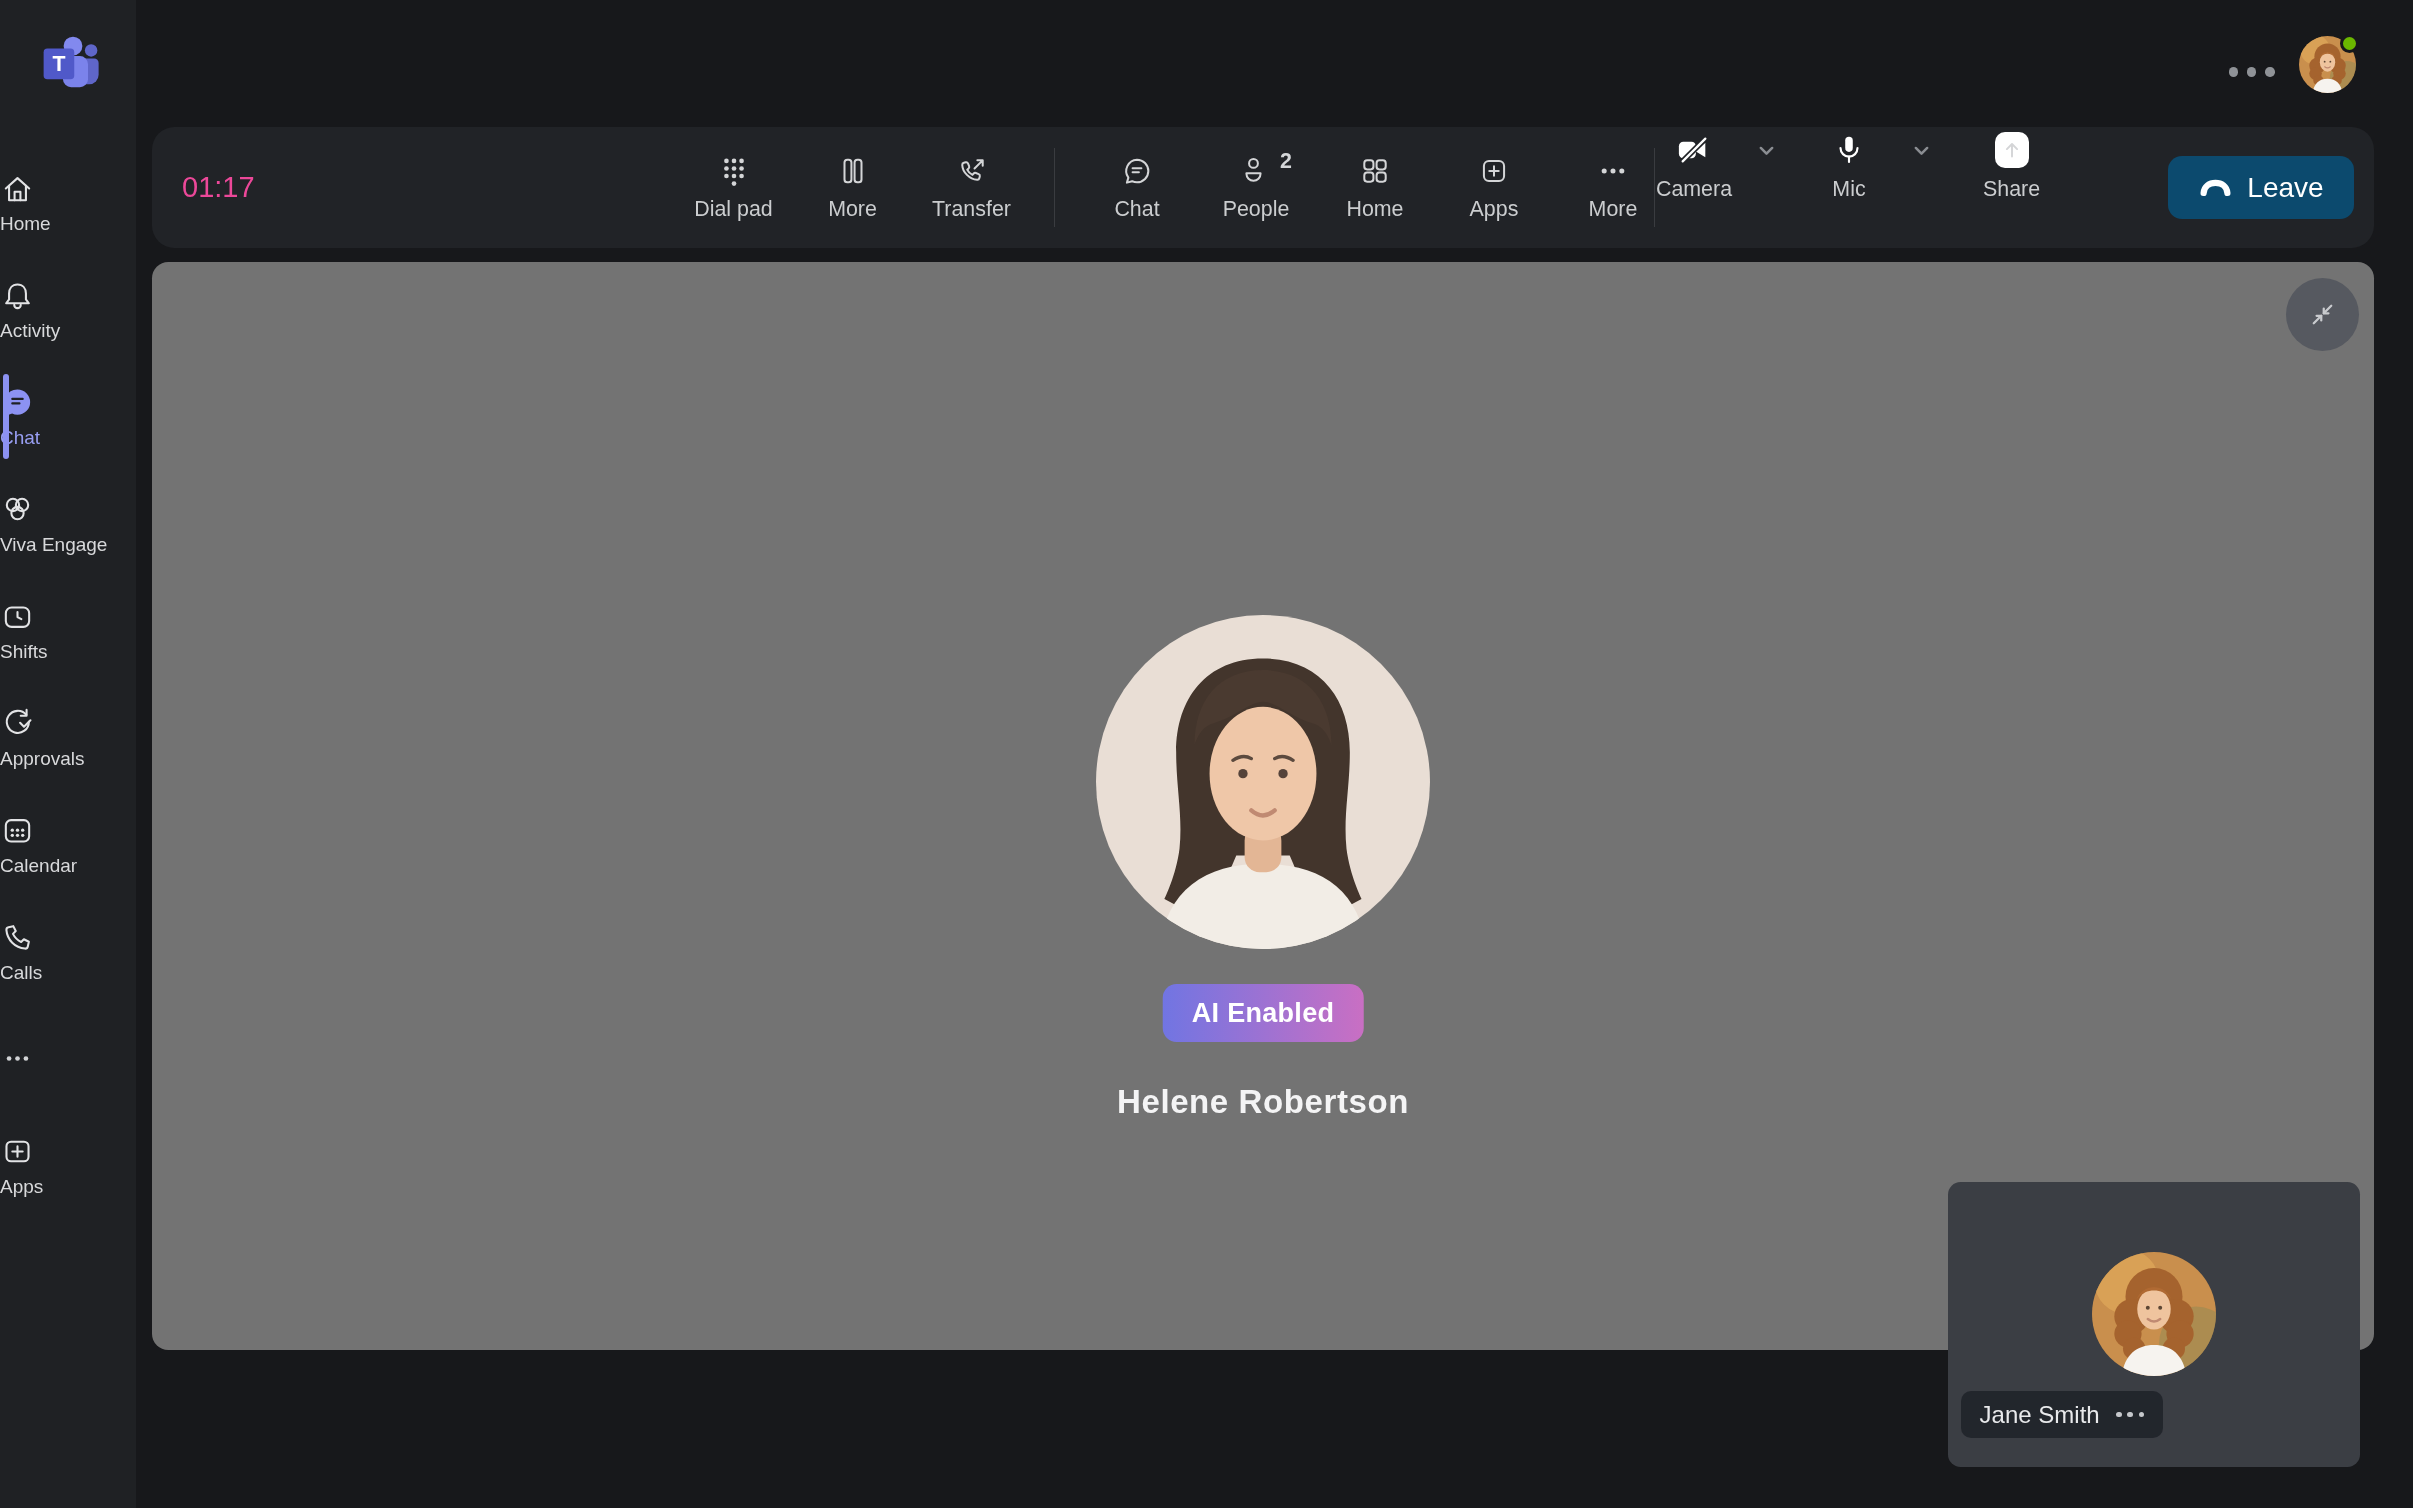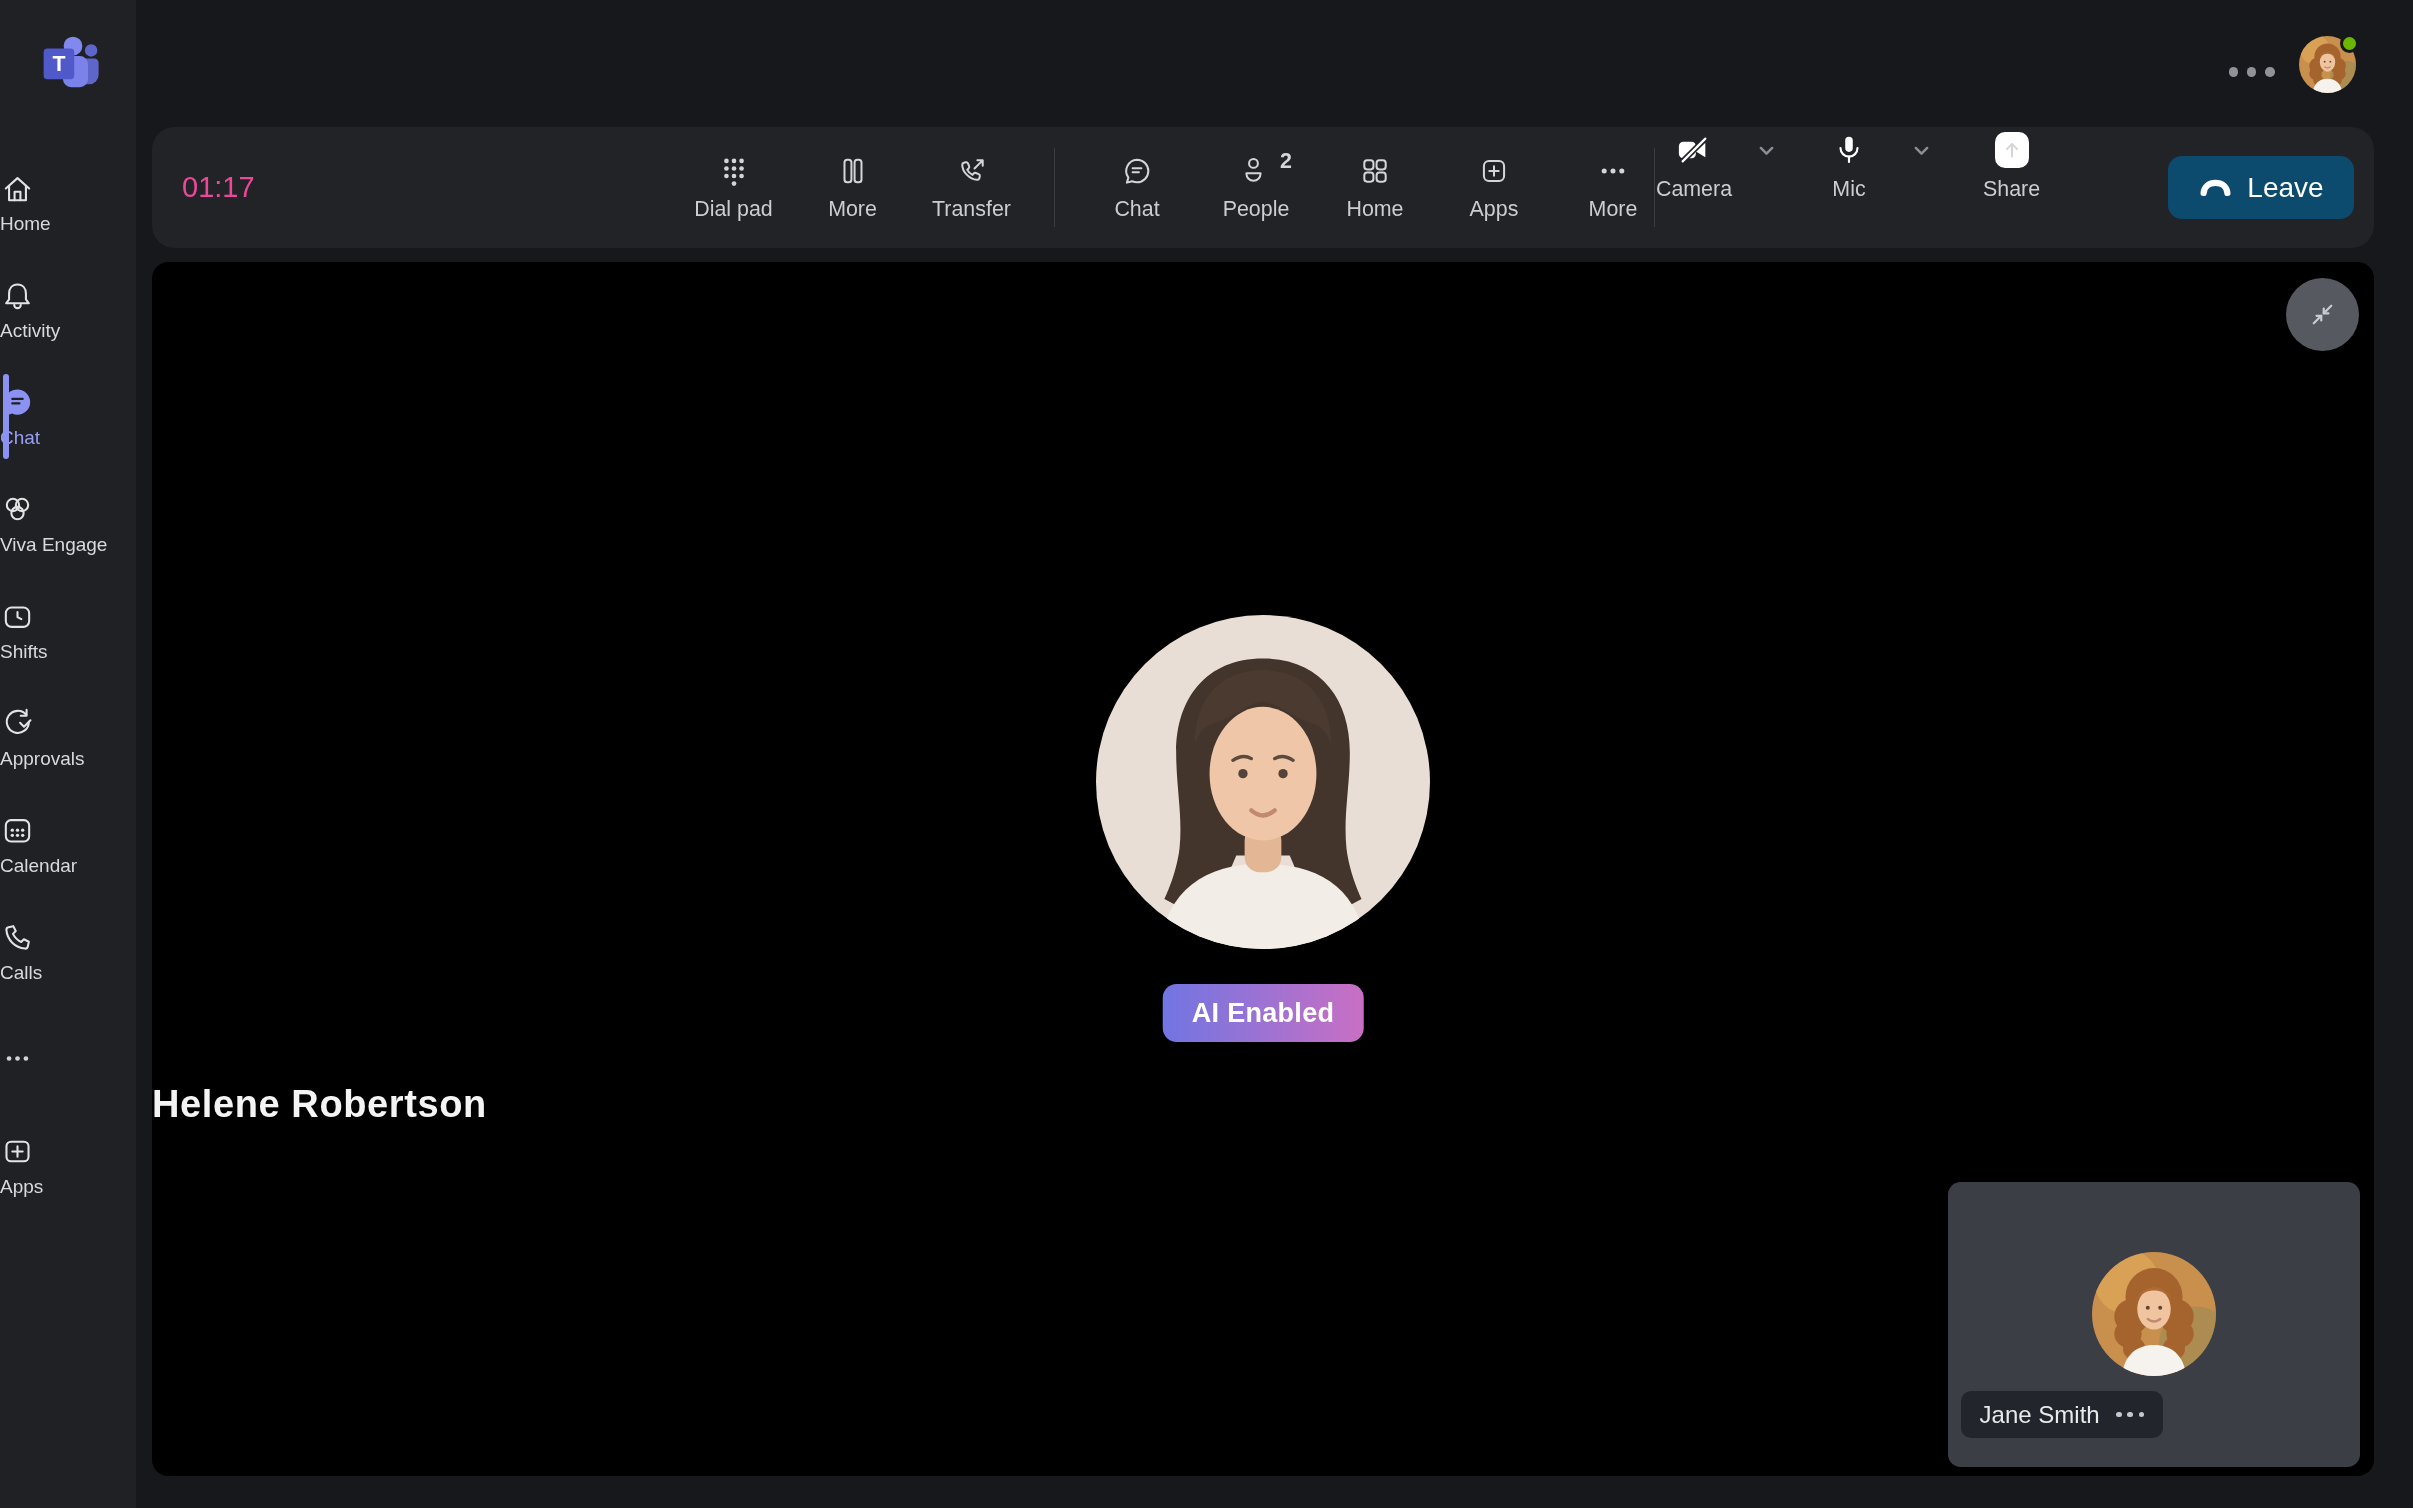--- a/index.html
+++ b/index.html
@@ -55,33 +55,33 @@
   .chev { width:41px; height:36px; display:flex; align-items:center; justify-content:center;
           margin-bottom:33px; cursor:pointer; }
   .share-tile { width:34px; height:36px; background:#FFFFFF; border-radius:10px;
           display:flex; align-items:center; justify-content:center; }
   .leave-btn { position:absolute; right:20px; top:29px; width:186px; height:63px; border:none;
           border-radius:14px; background:#0c4a6e; display:flex; align-items:center; justify-content:center;
           gap:14px; color:#FFFFFF; font-size:28px; cursor:pointer;
           font-family:"Liberation Sans","DejaVu Sans",sans-serif; }
 
   
-  .stage { position:absolute; left:152px; top:262px; width:2222px; height:1214px;
-           background:#000000; border-radius:16.3px; }
+  .stage { position:absolute; left:152px; top:262px; width:2222px; height:1088px;
+           background:#737373; border-radius:16.3px; }
   .collapse-btn { position:absolute; top:15.7px; right:15px; width:73px; height:73px; border:none;
            border-radius:50%; background:#565960; display:flex; align-items:center; justify-content:center;
            cursor:pointer; }
   .avatar-xl { position:absolute; left:50%; top:353px; transform:translateX(-50%);
            width:334px; height:334px; border-radius:50%; overflow:hidden; }
   .badge { position:absolute; left:50%; top:722px; transform:translateX(-50%); height:58px;
            padding:0 29px; border-radius:14px; display:flex; align-items:center;
            font-size:27px; font-weight:600; color:#FFFFFF; letter-spacing:0.3px;
            background:linear-gradient(90deg,#7175E2,#C96FC3); }
-  .pname { position:absolute; left:0; right:0; top:821px; 
-           font-size:38px; font-weight:700; color:#F4F4F5; letter-spacing:0.6px; }
+  .pname { position:absolute; left:0; right:0; top:821px; text-align:center;
+           font-size:33px; font-weight:700; color:#F4F4F5; letter-spacing:0.6px; }
 
   .pip { position:absolute; left:1796px; top:920px; width:412px; height:285px;
          background:#3B3E44; border-radius:12.6px; }
   .avatar-md { position:absolute; left:50%; top:70px; transform:translateX(-50%);
          width:124px; height:124px; border-radius:50%; overflow:hidden; }
   .pip-pill { position:absolute; left:12.6px; bottom:29px; height:47px; padding:0 19px;
          border-radius:10px; background:rgba(33,36,42,.92); display:flex; align-items:center; gap:16.3px; }
   .pip-name { font-size:24px; color:#E8E9EB; }
   .pip-dots { display:flex; gap:5.7px; cursor:pointer; }
   .pip-dots span { width:5.7px; height:5.7px; border-radius:50%; background:#C6C8CC; }

